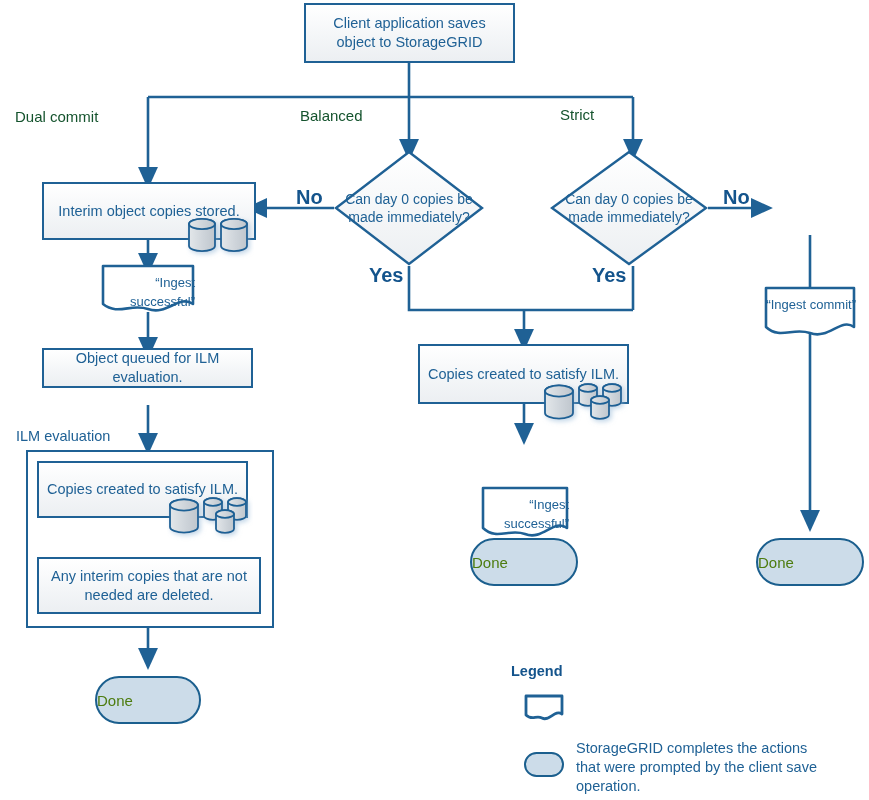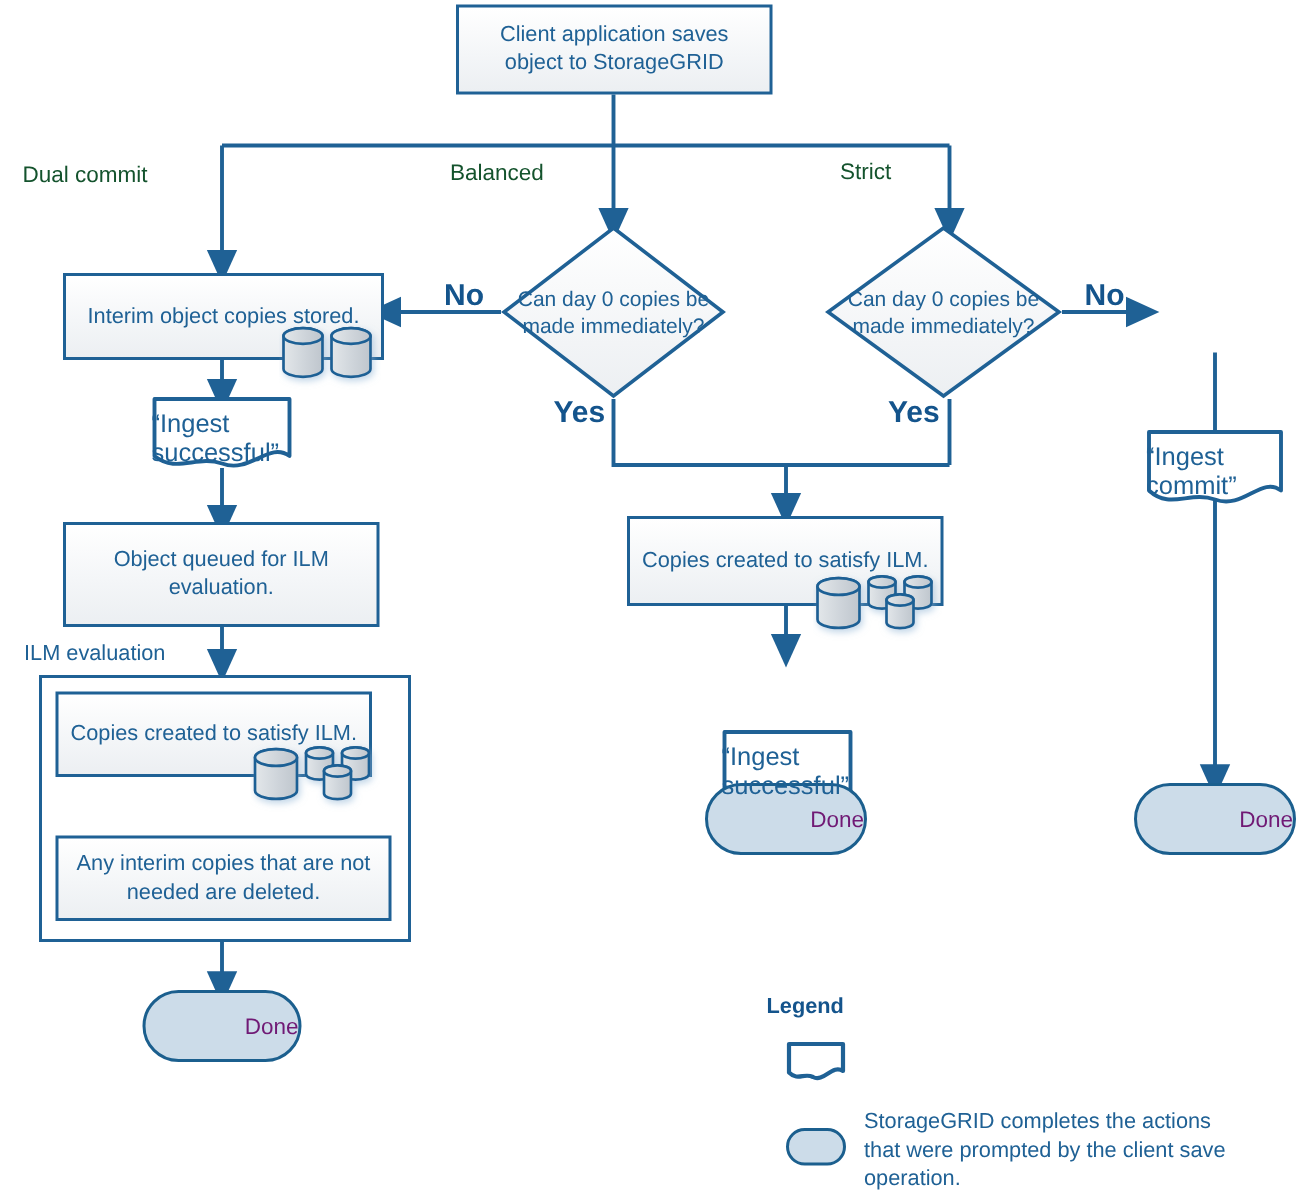--- a/index.html
+++ b/index.html
@@ -27,41 +27,41 @@
     font-size:14.5px;
     line-height:19px;
     padding:2px 8px;
   }
 
   
   .terminator{
     border:2px solid #1b5f8e;
     background:#ccdce9;
     border-radius:999px;
-    display:flex;align-items:center;justify-content:flex-end;
-    color:#701a75;font-size:15px;
+    display:flex;align-items:center;justify-content:flex-start;
+    color:#4d7c0f;font-size:15px;margin-top:16px;
   }
 
   
   .diamond{display:flex;align-items:center;justify-content:center;}
   .diamond .dtext{
     position:relative;z-index:2;
     text-align:center;color:#1f6195;
     font-size:14px;line-height:18px;
     width:170px;
   }
   .diamond svg{position:absolute;left:0;top:0;}
 
   
   .docshape{position:relative;}
   .docshape svg{position:absolute;left:0;top:0;}
   .docshape .dtxt{
     position:relative;z-index:2;
-    text-align:left;color:#1f6195;
-    font-size:17px;line-height:19px;
+    text-align:right;color:#1f6195;
+    font-size:13px;line-height:19px;
     padding-top:9px;
   }
 
   
   .group{
     border:2px solid #1f6195;
     background:#ffffff;
   }
   .grouplabel{
     color:#1f6195;font-size:14.5px;
@@ -181,21 +181,21 @@
     </g>
   </svg>
 
   <div class="node docshape" style="left:101px;top:264px;width:94px;height:52px;">
     <svg width="94" height="52" viewBox="0 0 94 52" xmlns="http://www.w3.org/2000/svg">
       <path d="M2,2 H92 V40 C78,30 66,52 47,45 C30,39 17,52 2,40 Z" fill="#ffffff" stroke="#1f6195" stroke-width="2.6" stroke-linejoin="round"></path>
     </svg>
     <div class="dtxt">“Ingest successful”</div>
   </div>
 
-  <div class="node rect" style="left:42px;top:348px;width:211px;height:70px;">
+  <div class="node rect" style="left:42px;top:348px;width:211px;height:40px;">
     <span>Object queued for ILM evaluation.</span>
   </div>
 
   <div class="node grouplabel" style="left:16px;top:428px;">
     <span>ILM evaluation</span>
   </div>
 
   <div class="node group" style="left:26px;top:450px;width:248px;height:178px;"></div>
 
   <div class="node rect" style="left:37px;top:461px;width:211px;height:57px;">

